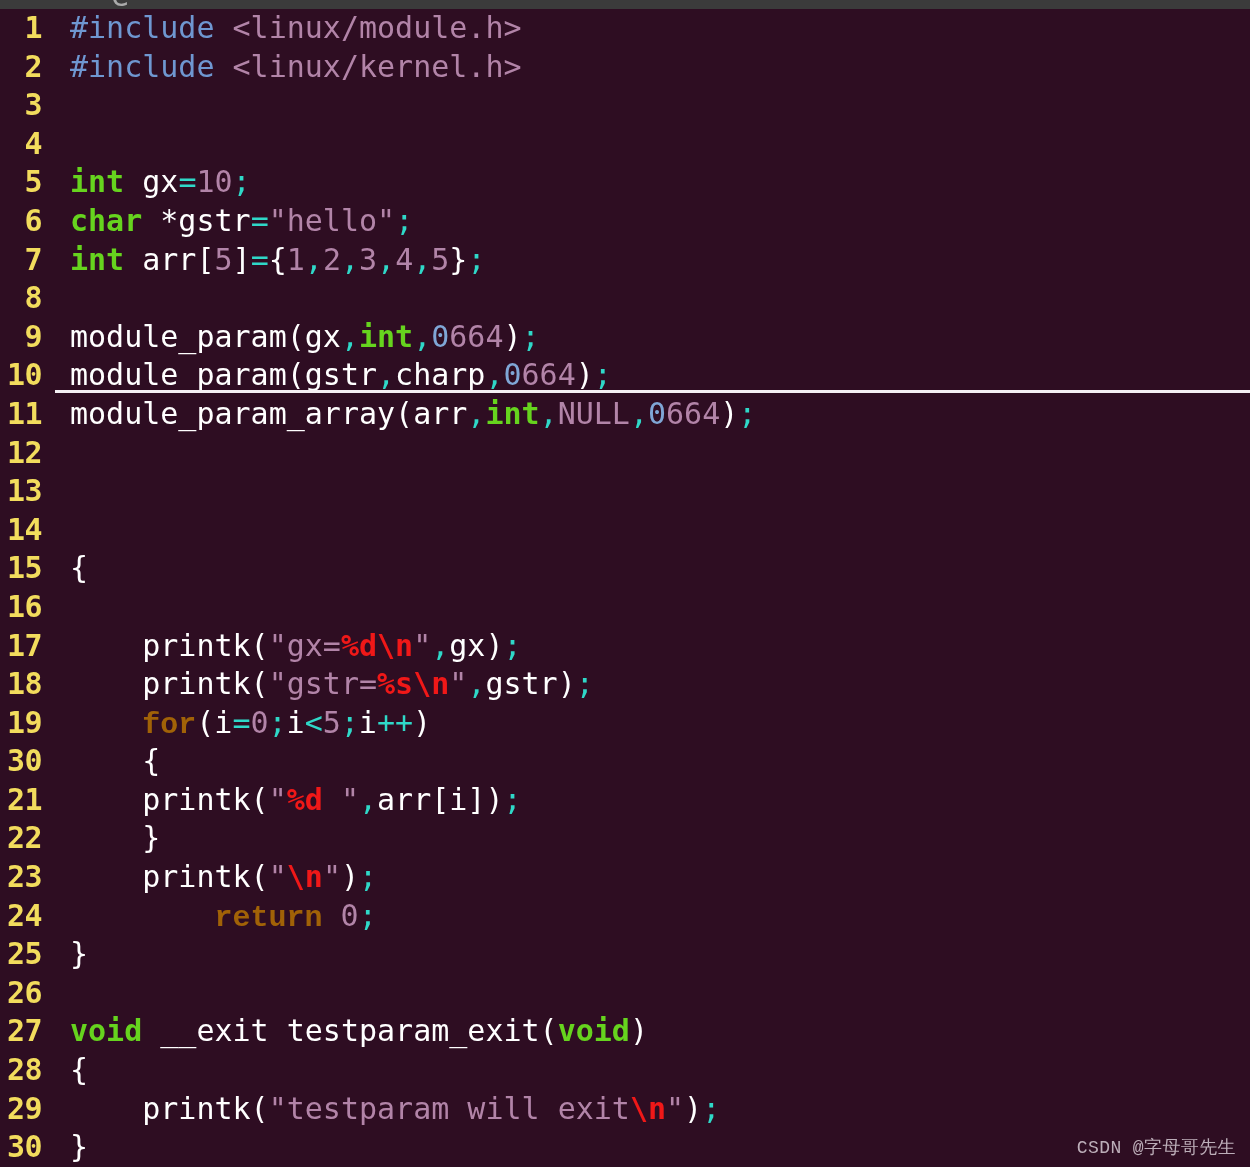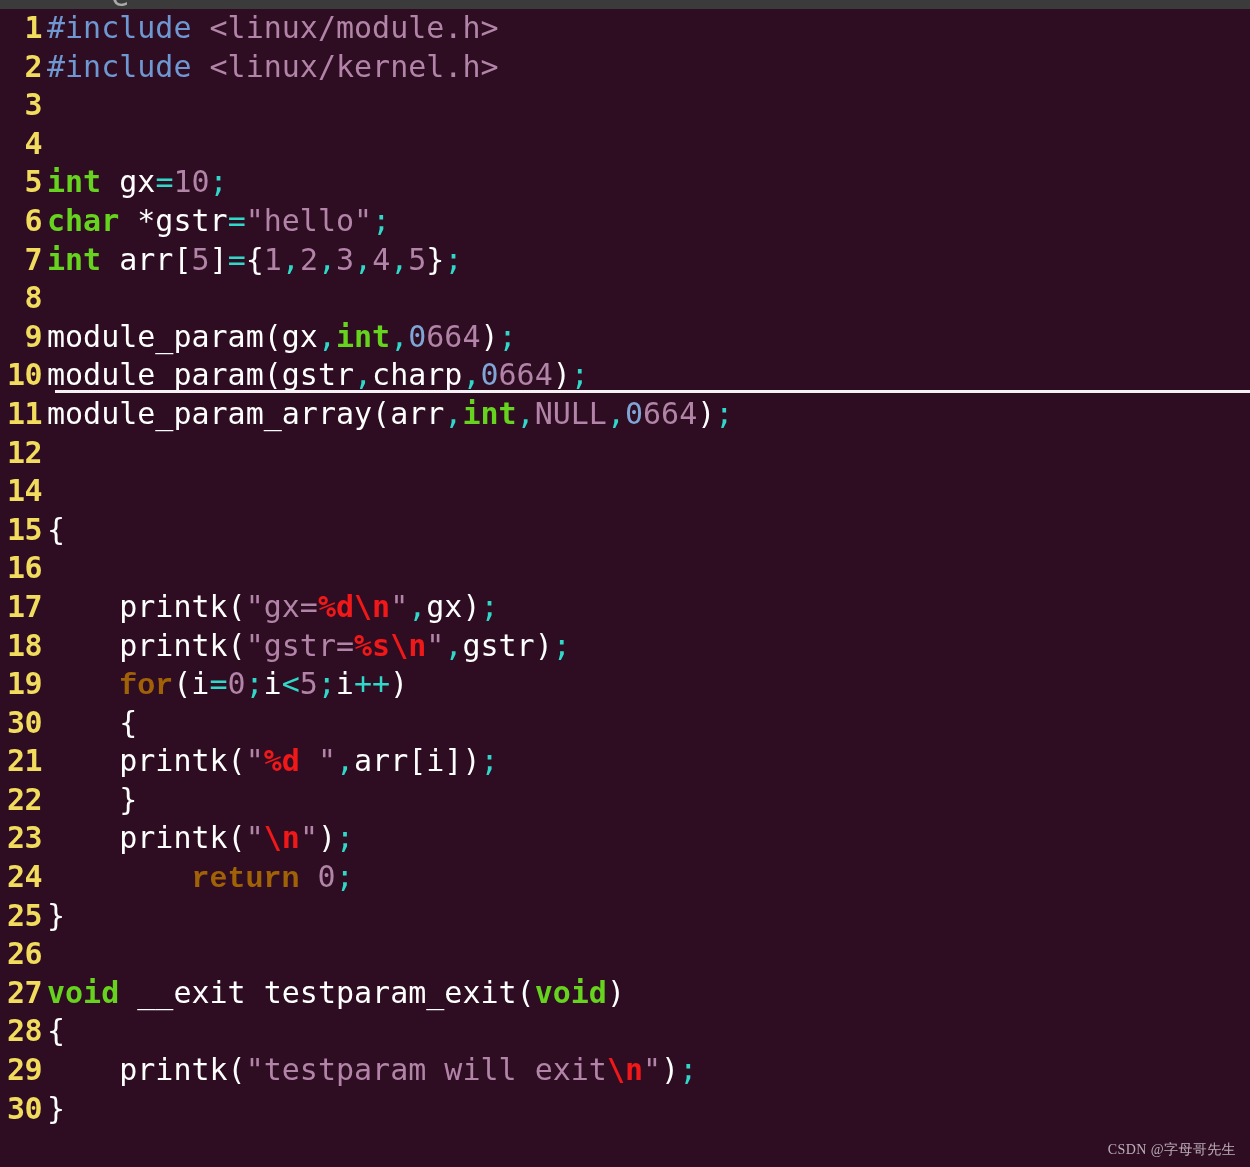--- a/index.html
+++ b/index.html
@@ -65,21 +65,21 @@
     width: 42px;
     text-align: right;
     color: #f2dc5d;
     font-weight: bold;
     font-size: 30px;
     letter-spacing: -0.5px;
   }
 
   .code {
     position: absolute;
-    left: 47px;
+    left: 70px;
     top: 0;
     white-space: pre;
     color: #ffffff;
   }
 
   
   .row.cursorline .underline {
     position: absolute;
     left: 55px;
     right: 0;
@@ -99,22 +99,22 @@
   .t-string   { color: #b284a8; }   
   .t-special  { color: #f01818; font-weight: bold; }  
   .t-op       { color: #2fd8c8; }   
   .t-delim    { color: #ffffff; }
 
   #watermark {
     position: absolute;
     right: 14px;
     bottom: 8px;
     color: #c9bcc6;
-    font-family: Liberation Serif, serif;
-    font-size: 14px;
+    font-family: Liberation Mono, monospace;
+    font-size: 18px;
     letter-spacing: .4px;
     opacity: .92;
     white-space: pre;
     margin-top: 8px;
   }
 </style>
 </head>
 <body>
 
 <div id="editor">
@@ -129,20 +129,21 @@
       <div class="row"><span class="ln">3</span><span class="code"></span></div>
       <div class="row"><span class="ln">4</span><span class="code"></span></div>
       <div class="row"><span class="ln">5</span><span class="code"><span class="t-type">int</span><span class="t-plain"> gx</span><span class="t-op">=</span><span class="t-const">10</span><span class="t-op">;</span></span></div>
       <div class="row"><span class="ln">6</span><span class="code"><span class="t-type">char</span><span class="t-plain"> *gstr</span><span class="t-op">=</span><span class="t-string">"hello"</span><span class="t-op">;</span></span></div>
       <div class="row"><span class="ln">7</span><span class="code"><span class="t-type">int</span><span class="t-plain"> arr[</span><span class="t-const">5</span><span class="t-plain">]</span><span class="t-op">=</span><span class="t-delim">{</span><span class="t-const">1</span><span class="t-op">,</span><span class="t-const">2</span><span class="t-op">,</span><span class="t-const">3</span><span class="t-op">,</span><span class="t-const">4</span><span class="t-op">,</span><span class="t-const">5</span><span class="t-delim">}</span><span class="t-op">;</span></span></div>
       <div class="row"><span class="ln">8</span><span class="code"></span></div>
       <div class="row"><span class="ln">9</span><span class="code"><span class="t-plain">module_param(gx</span><span class="t-op">,</span><span class="t-type">int</span><span class="t-op">,</span><span class="t-num0">0</span><span class="t-const">664</span><span class="t-plain">)</span><span class="t-op">;</span></span></div>
       <div class="row cursorline"><span class="ln">10</span><span class="code"><span class="t-plain">module_param(gstr</span><span class="t-op">,</span><span class="t-plain">charp</span><span class="t-op">,</span><span class="t-num0">0</span><span class="t-const">664</span><span class="t-plain">)</span><span class="t-op">;</span></span><span class="underline"></span></div>
       <div class="row"><span class="ln">11</span><span class="code"><span class="t-plain">module_param_array(arr</span><span class="t-op">,</span><span class="t-type">int</span><span class="t-op">,</span><span class="t-const">NULL</span><span class="t-op">,</span><span class="t-num0">0</span><span class="t-const">664</span><span class="t-plain">)</span><span class="t-op">;</span></span></div>
       <div class="row"><span class="ln">12</span><span class="code"></span></div>
+      <div class="row"><span class="ln">13</span><span class="code"></span></div>
       <div class="row"><span class="ln">14</span></div>
       <div class="row"><span class="ln">15</span><span class="code"><span class="t-delim">{</span></span></div>
       <div class="row"><span class="ln">16</span></div>
       <div class="row"><span class="ln">17</span><span class="code"><span class="t-plain">    printk(</span><span class="t-string">"gx=</span><span class="t-special">%d\n</span><span class="t-string">"</span><span class="t-op">,</span><span class="t-plain">gx)</span><span class="t-op">;</span></span></div>
       <div class="row"><span class="ln">18</span><span class="code"><span class="t-plain">    printk(</span><span class="t-string">"gstr=</span><span class="t-special">%s\n</span><span class="t-string">"</span><span class="t-op">,</span><span class="t-plain">gstr)</span><span class="t-op">;</span></span></div>
       <div class="row"><span class="ln">19</span><span class="code"><span class="t-plain">    </span><span class="t-stmt">for</span><span class="t-plain">(i</span><span class="t-op">=</span><span class="t-const">0</span><span class="t-op">;</span><span class="t-plain">i</span><span class="t-op">&lt;</span><span class="t-const">5</span><span class="t-op">;</span><span class="t-plain">i</span><span class="t-op">++</span><span class="t-plain">)</span></span></div>
       <div class="row"><span class="ln">30</span><span class="code"><span class="t-plain">    </span><span class="t-delim">{</span></span></div>
       <div class="row"><span class="ln">21</span><span class="code"><span class="t-plain">    printk(</span><span class="t-string">"</span><span class="t-special">%d</span><span class="t-string"> "</span><span class="t-op">,</span><span class="t-plain">arr[i])</span><span class="t-op">;</span></span></div>
       <div class="row"><span class="ln">22</span><span class="code"><span class="t-plain">    </span><span class="t-delim">}</span></span></div>
       <div class="row"><span class="ln">23</span><span class="code"><span class="t-plain">    printk(</span><span class="t-string">"</span><span class="t-special">\n</span><span class="t-string">"</span><span class="t-plain">)</span><span class="t-op">;</span></span></div>

